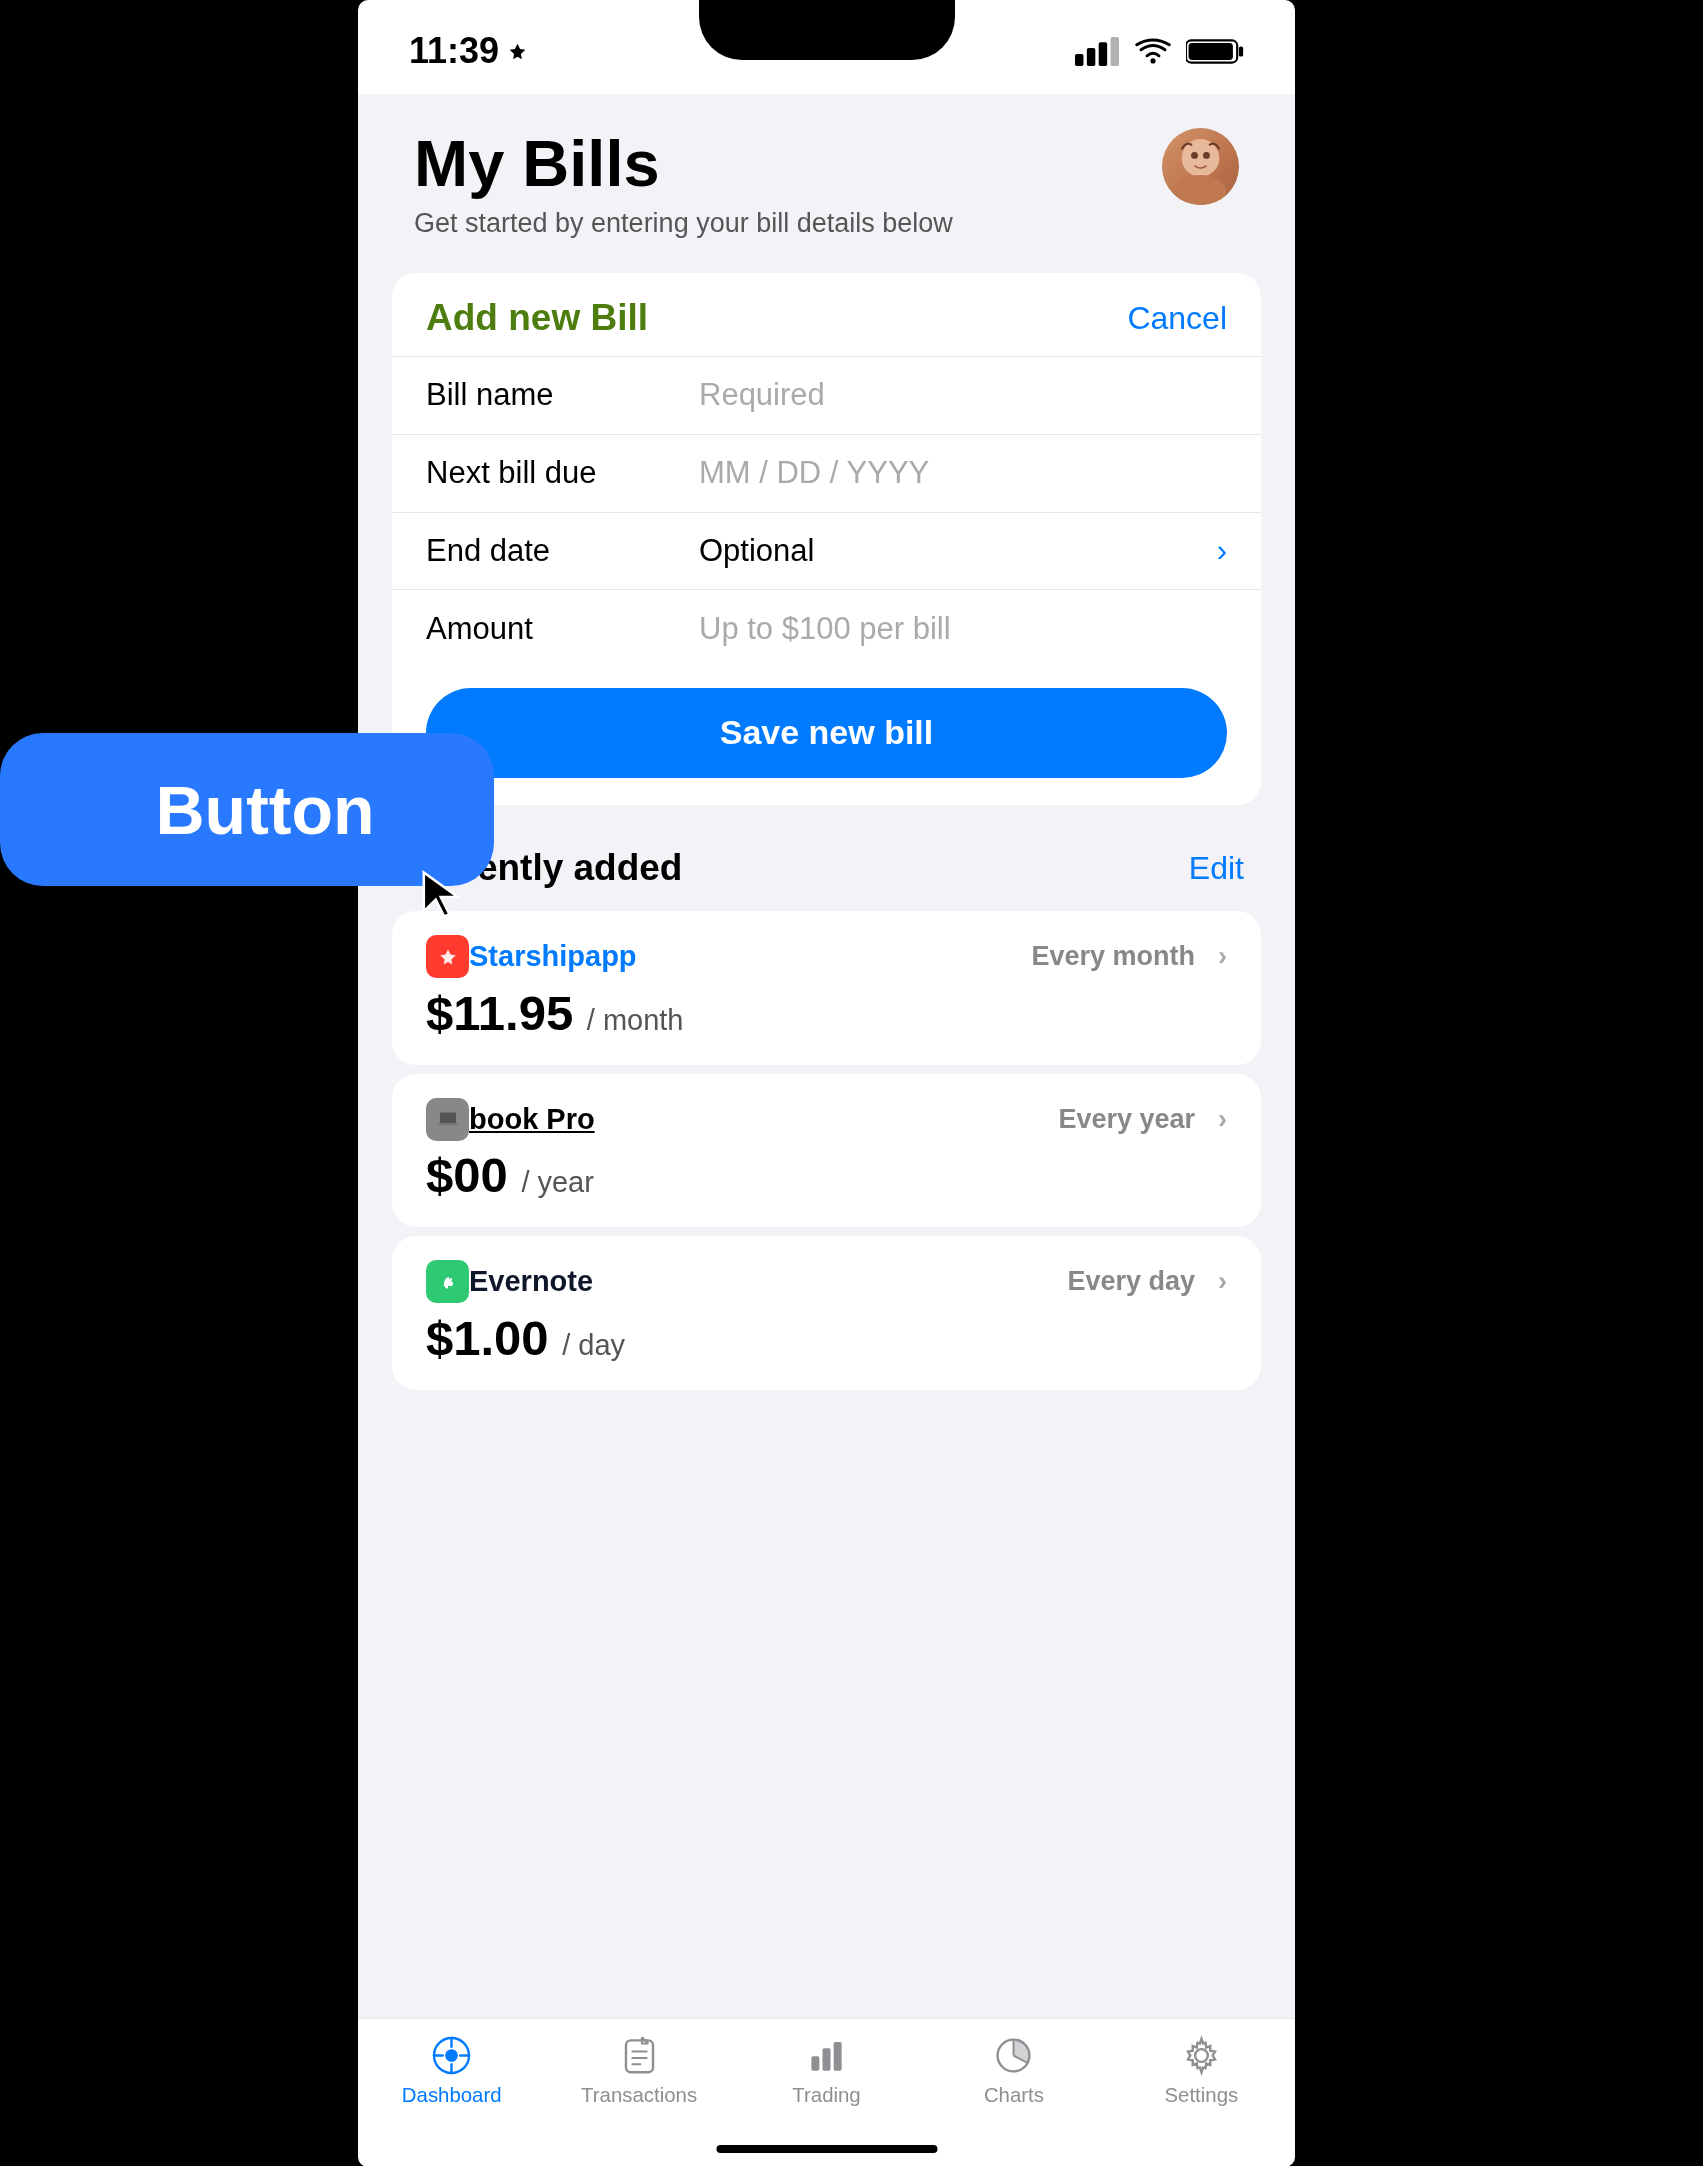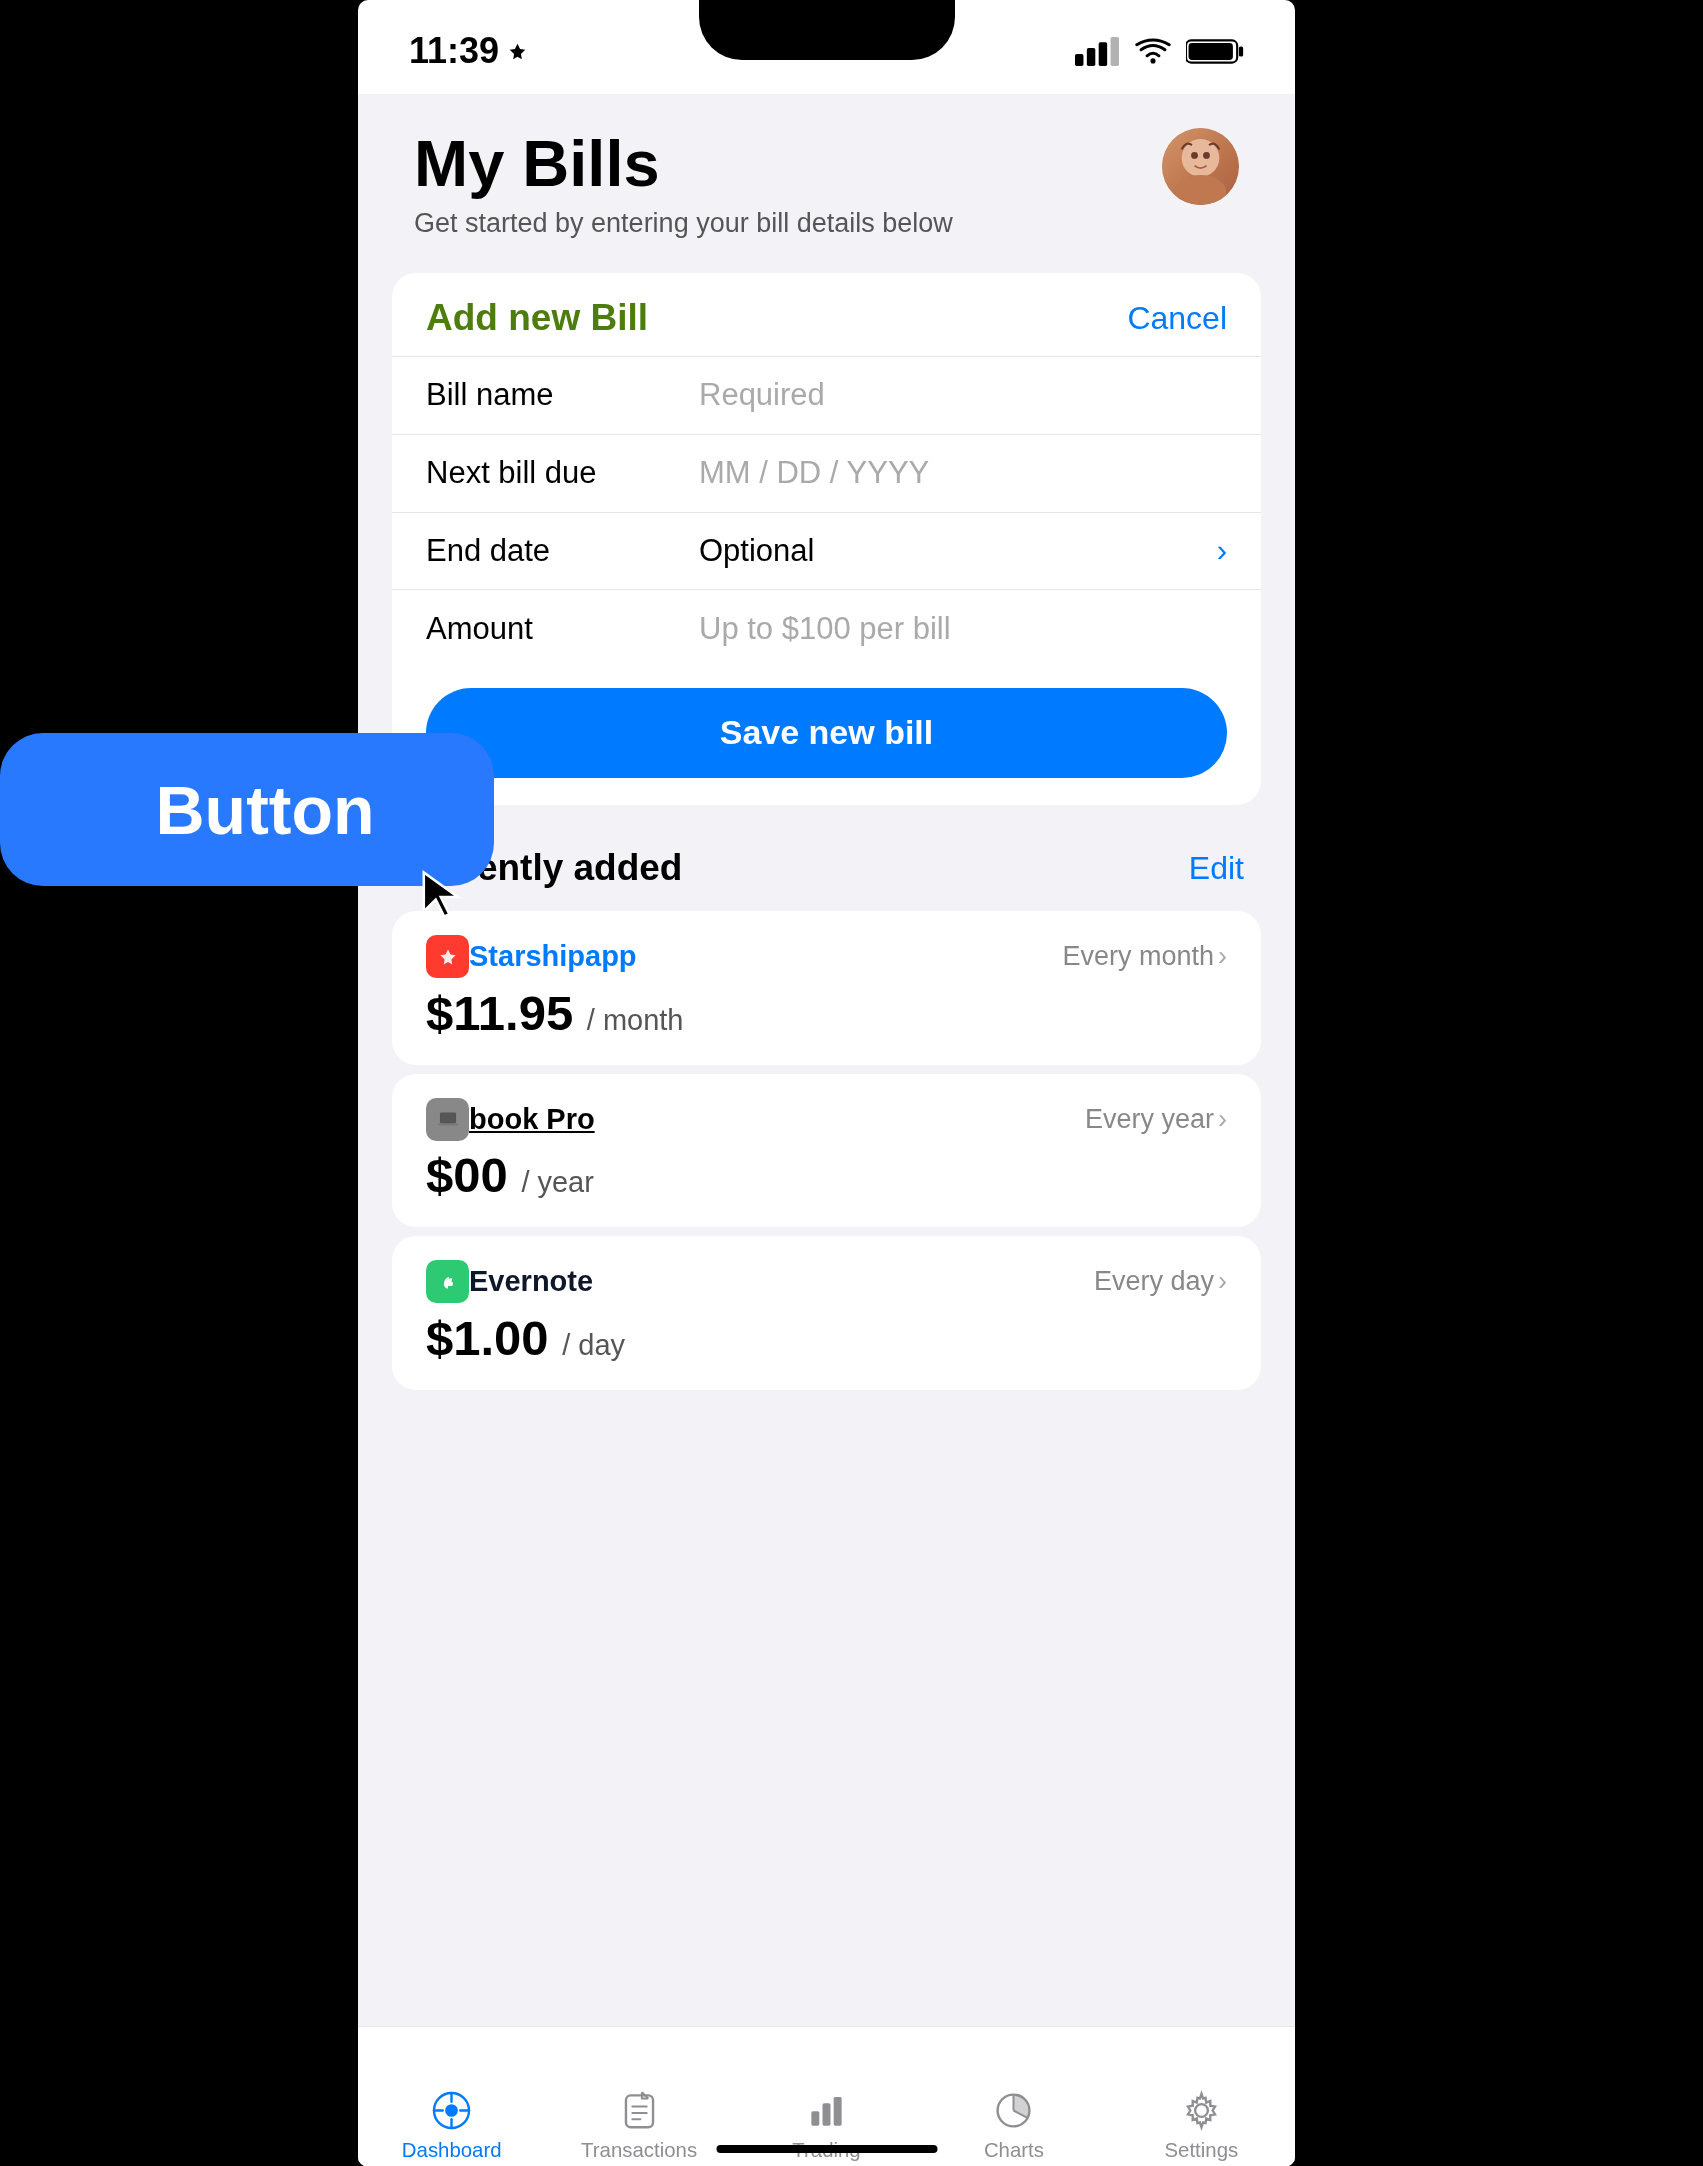--- a/index.html
+++ b/index.html
@@ -247,21 +247,22 @@
       display: flex;
       align-items: center;
       font-size: 29px;
       font-weight: 600;
     }
     .bill-frequency {
       font-size: 27px;
       color: #888;
       display: flex;
       align-items: center;
-      gap: 4px;
+      gap: 23px;
+      font-weight: bold;
     }
     .bill-amount {
       font-size: 49px;
       font-weight: 700;
       color: #000;
     }
     .bill-amount span {
       font-size: 29px;
       font-weight: 400;
       color: #555;
@@ -287,28 +288,28 @@
       align-items: center;
       justify-content: center;
       font-size: 22px;
     }
     .app-name-blue { color: #007AFF; }
     .app-name-green { color: #0f172a; }
 
     
     .tab-bar {
       position: absolute;
-      bottom: 5px;
+      bottom: 13px;
       left: 0;
       right: 0;
       height: 136px;
       background: #fff;
       border-top: 0.9px solid #e5e5ea;
       display: flex;
-      align-items: flex-end;
+      align-items: flex-start;
       padding-top: 13.6px;
     }
     .tab-item {
       flex: 1;
       display: flex;
       flex-direction: column;
       align-items: center;
       gap: 5.1px;
       cursor: pointer;
     }

